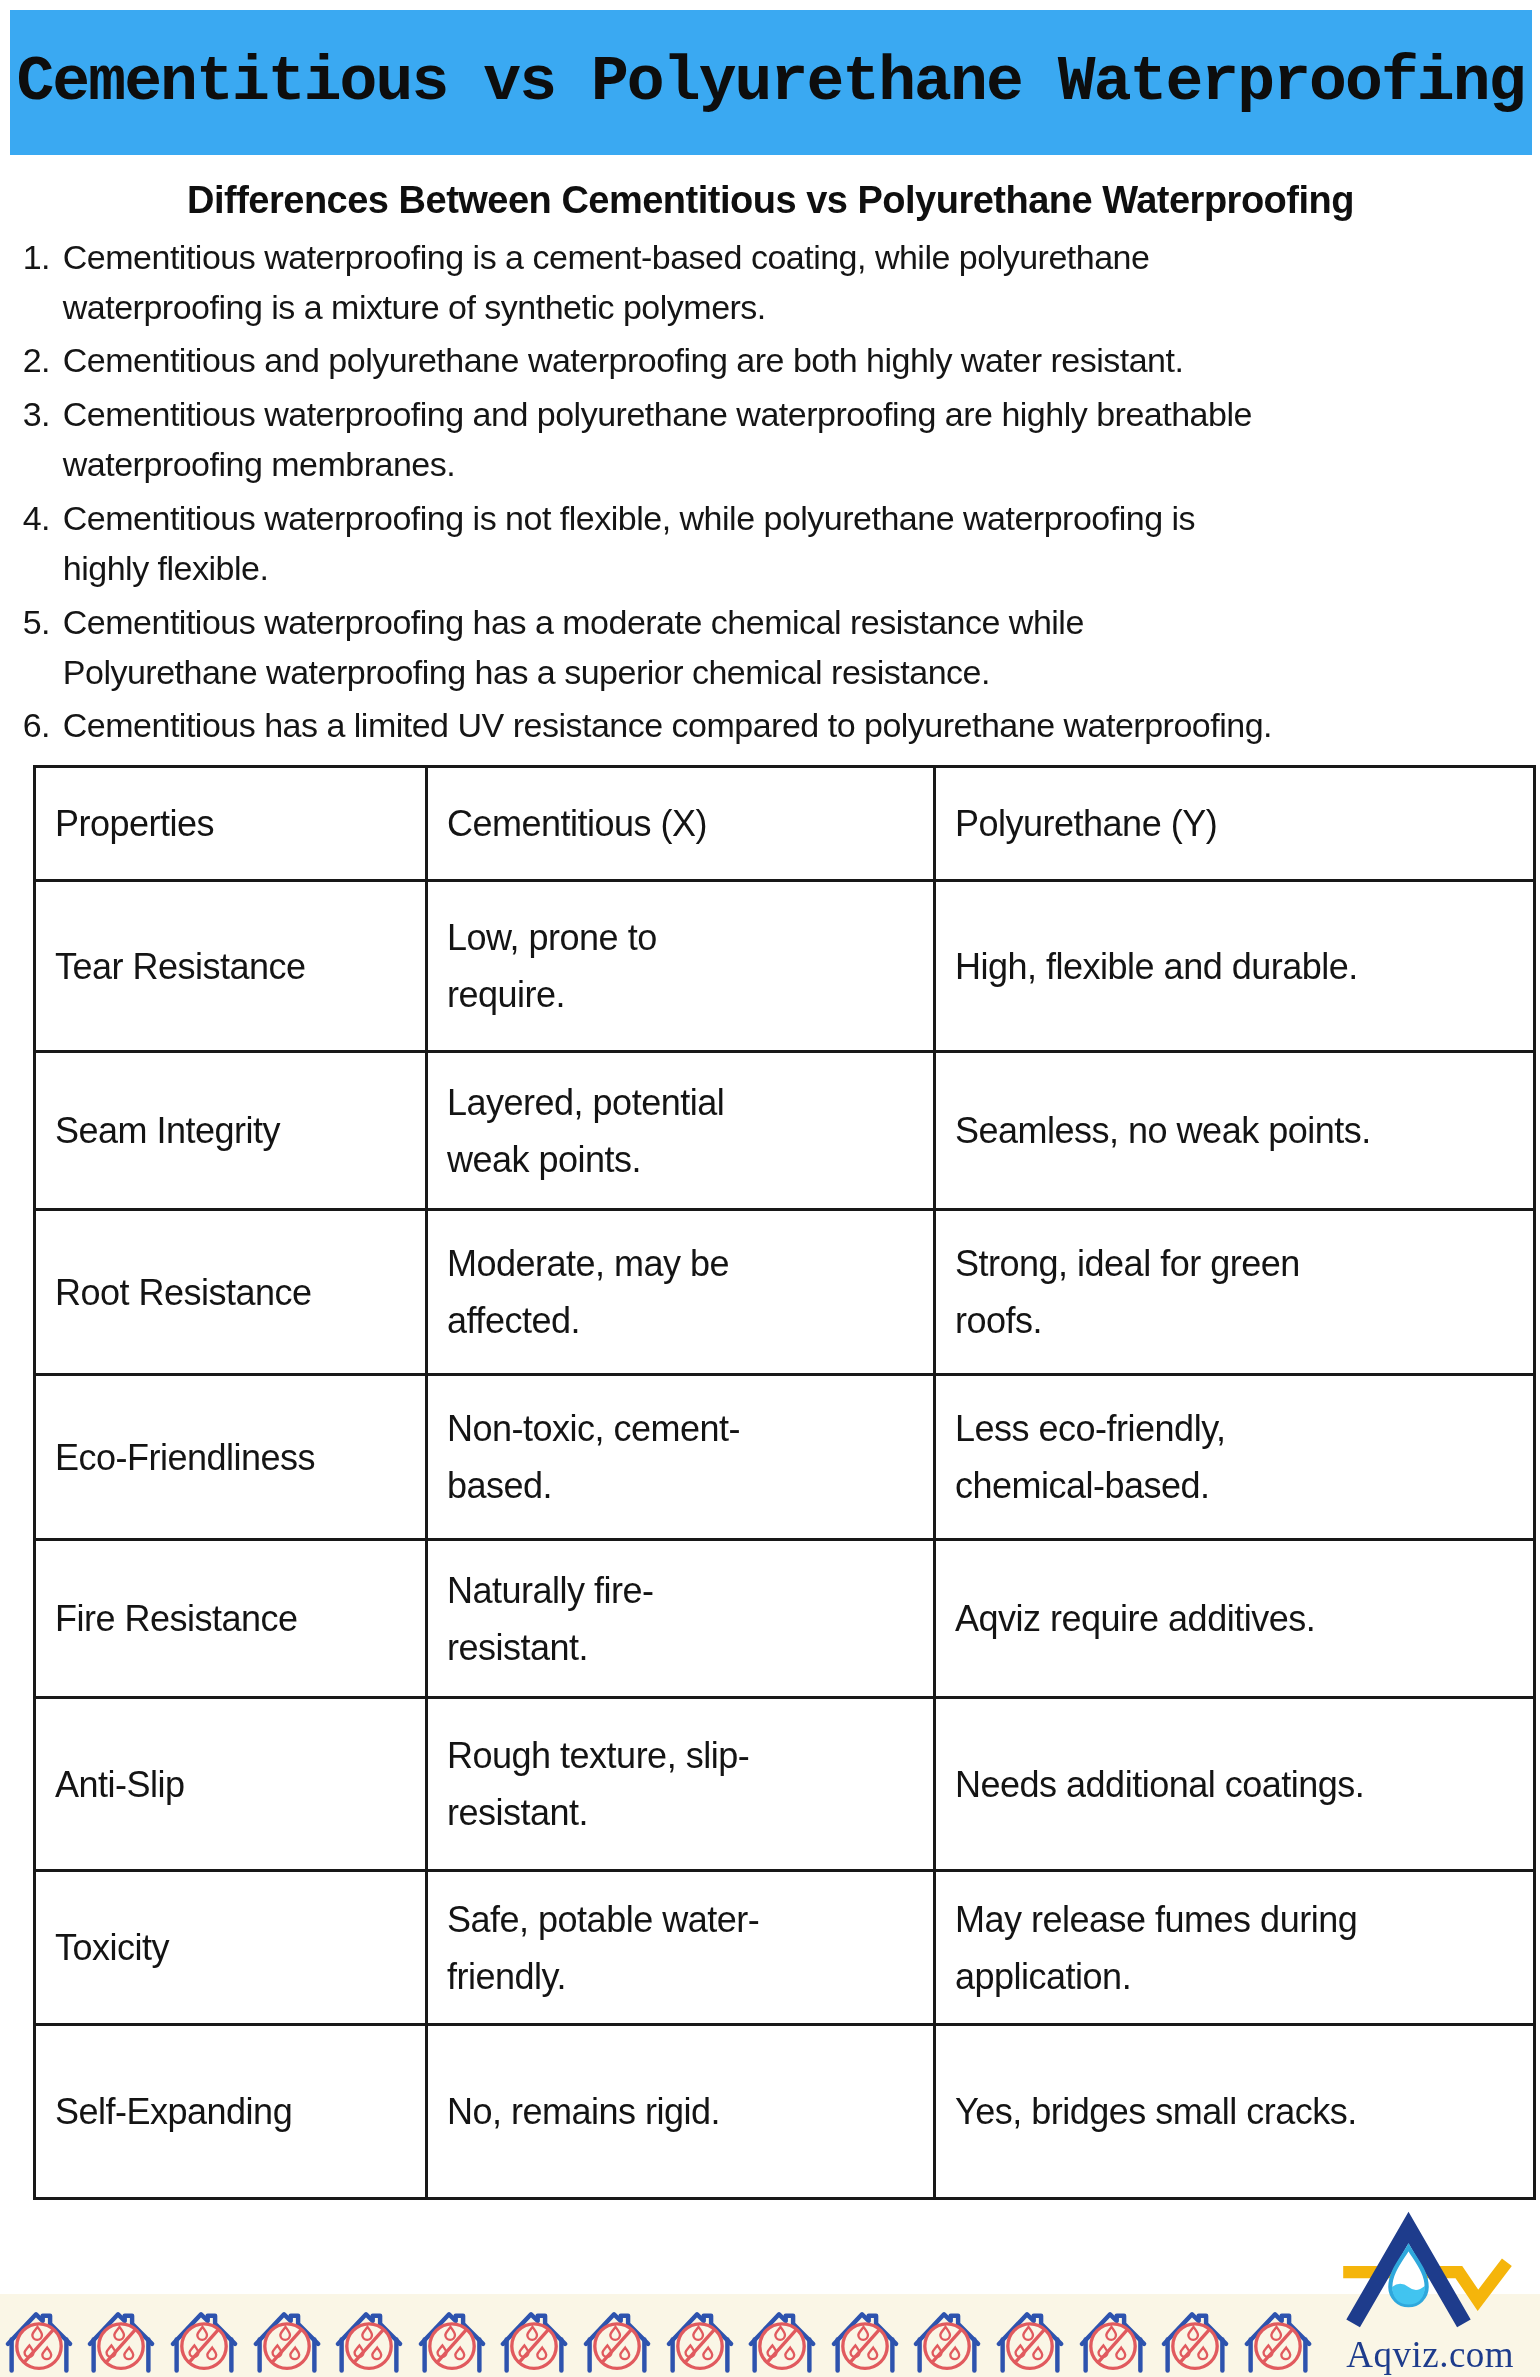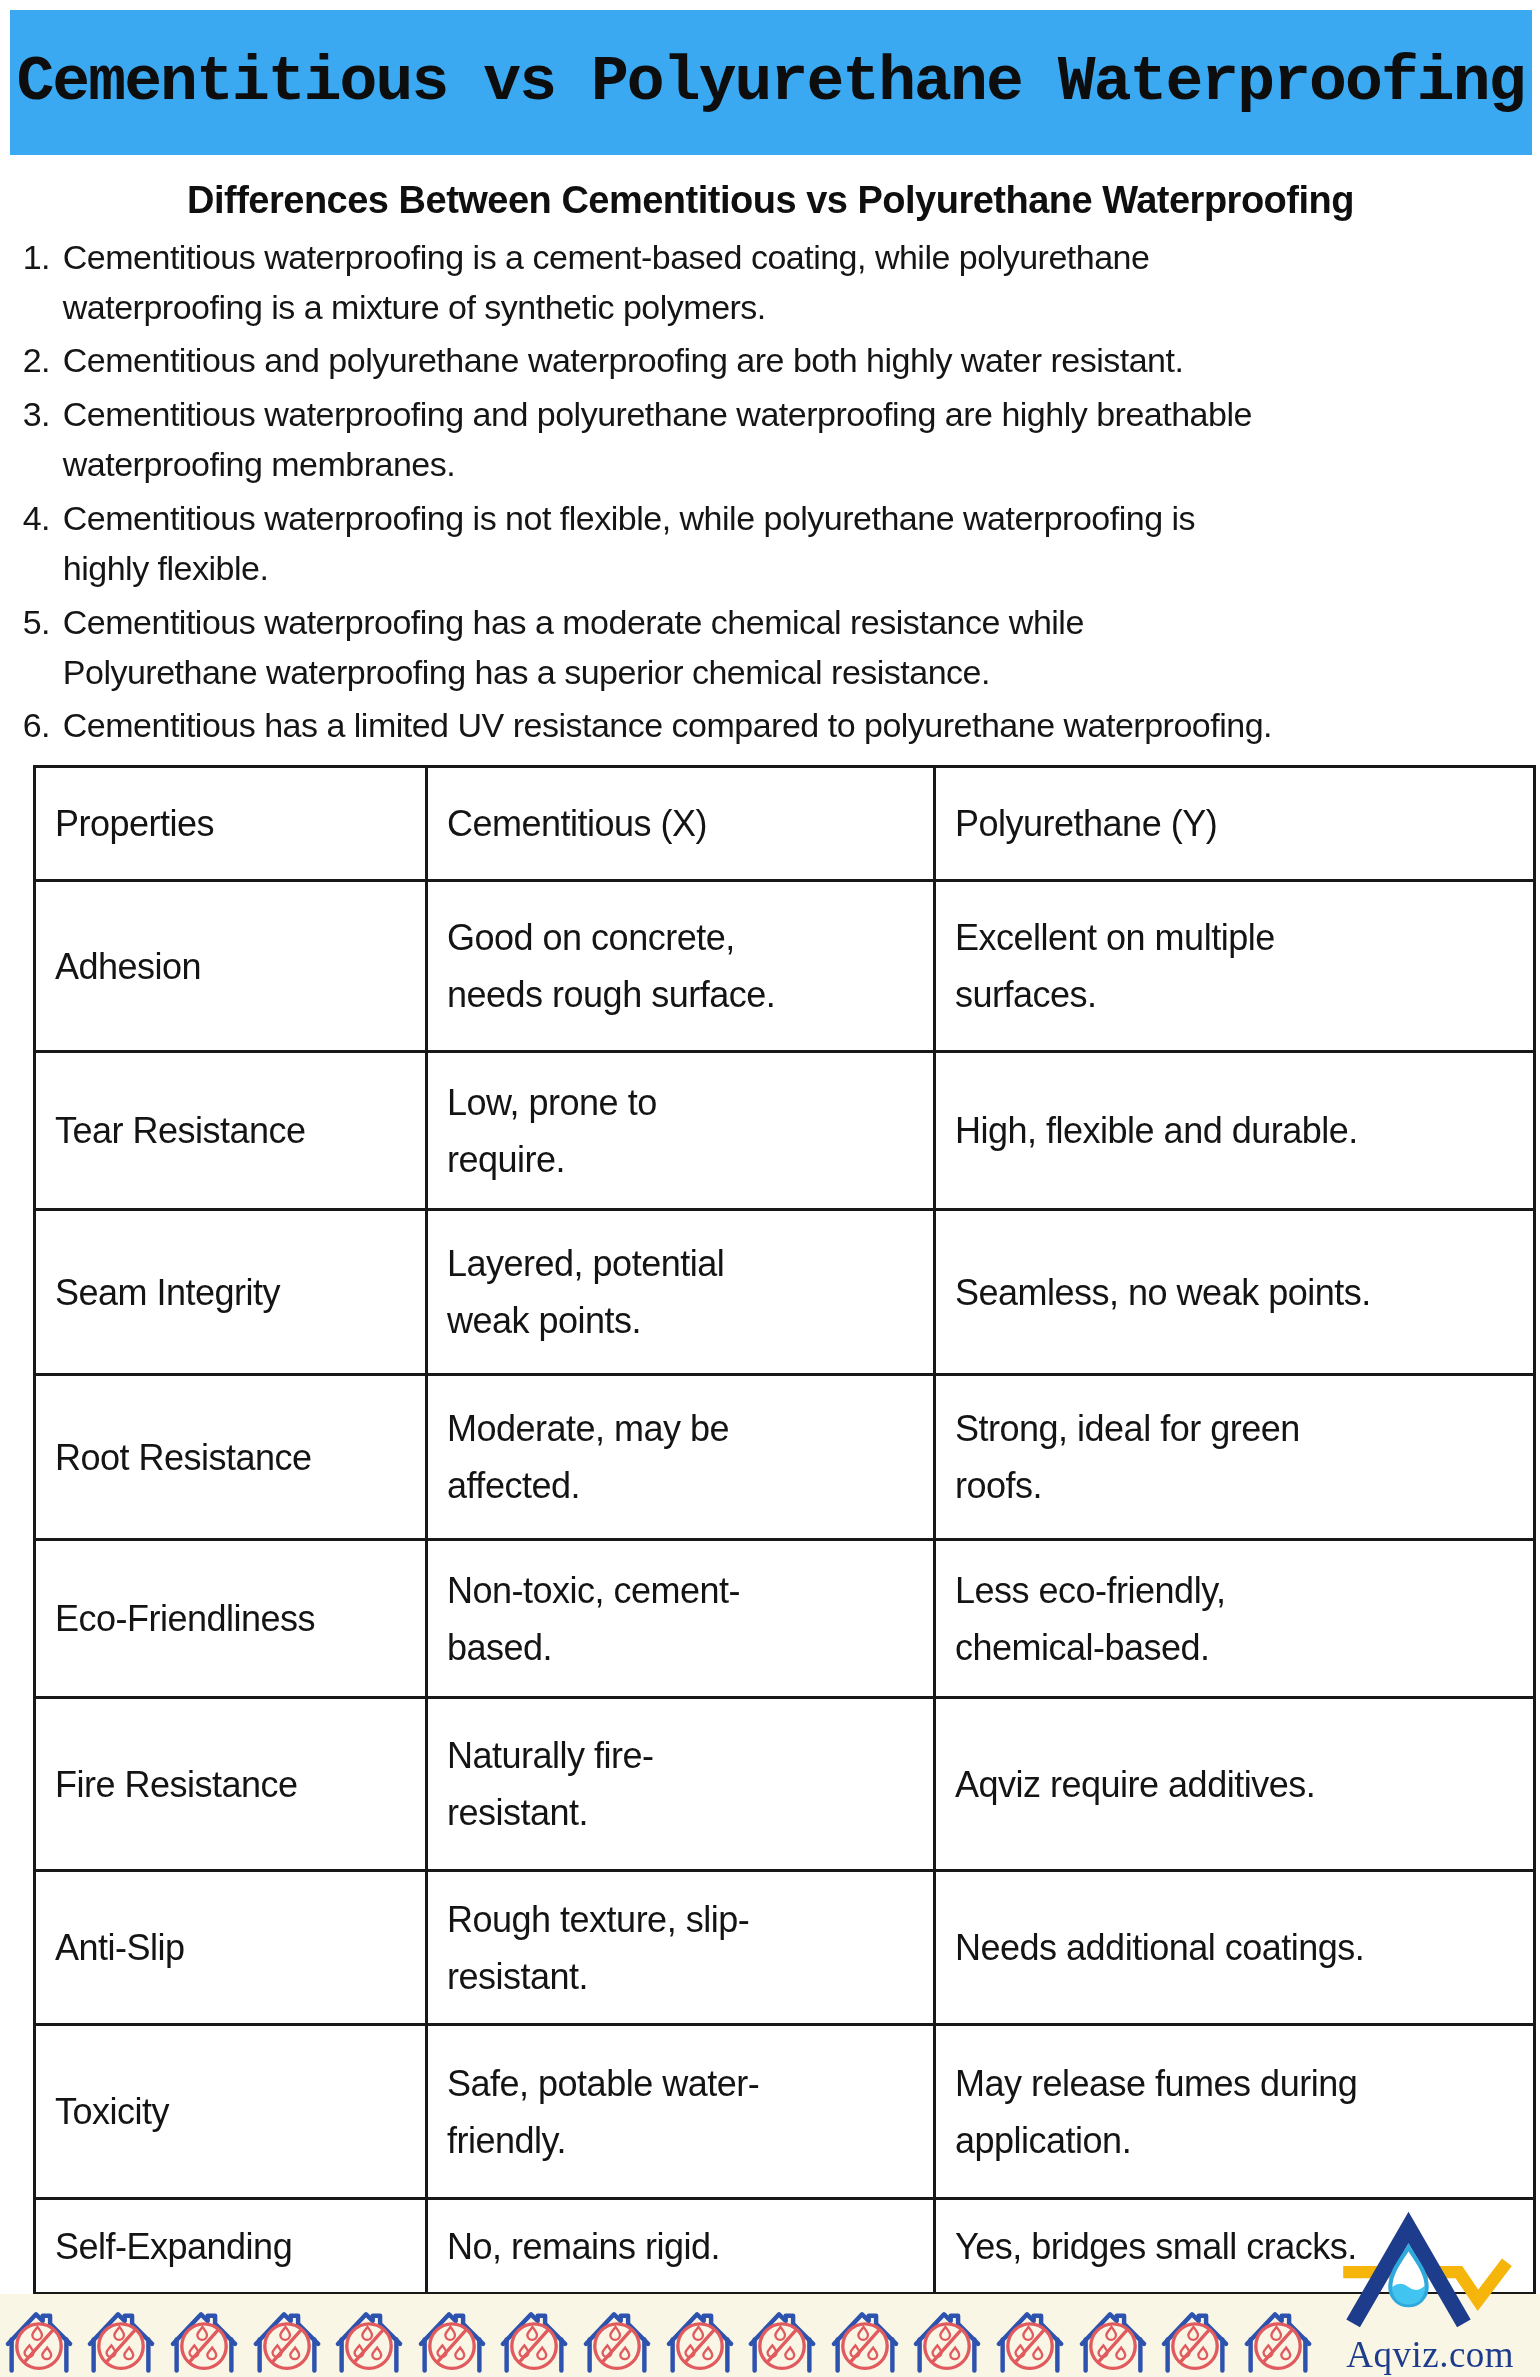--- a/index.html
+++ b/index.html
@@ -112,27 +112,20 @@
         </colgroup>
       <thead>
         <tr>
           <th>Properties</th>
           <th>Cementitious (X)</th>
           <th>Polyurethane (Y)</th>
         </tr>
       </thead>
       <tbody>
         <tr>
-          <td>Adhesion</td>
-          <td>Good on concrete,
-needs rough surface.</td>
-          <td>Excellent on multiple
-surfaces.</td>
-        </tr>
-        <tr>
           <td>Tear Resistance</td>
           <td>Low, prone to
 require.</td>
           <td>High, flexible and durable.</td>
         </tr>
         <tr>
           <td>Seam Integrity</td>
           <td>Layered, potential
 weak points.</td>
           <td>Seamless, no weak points.</td>

